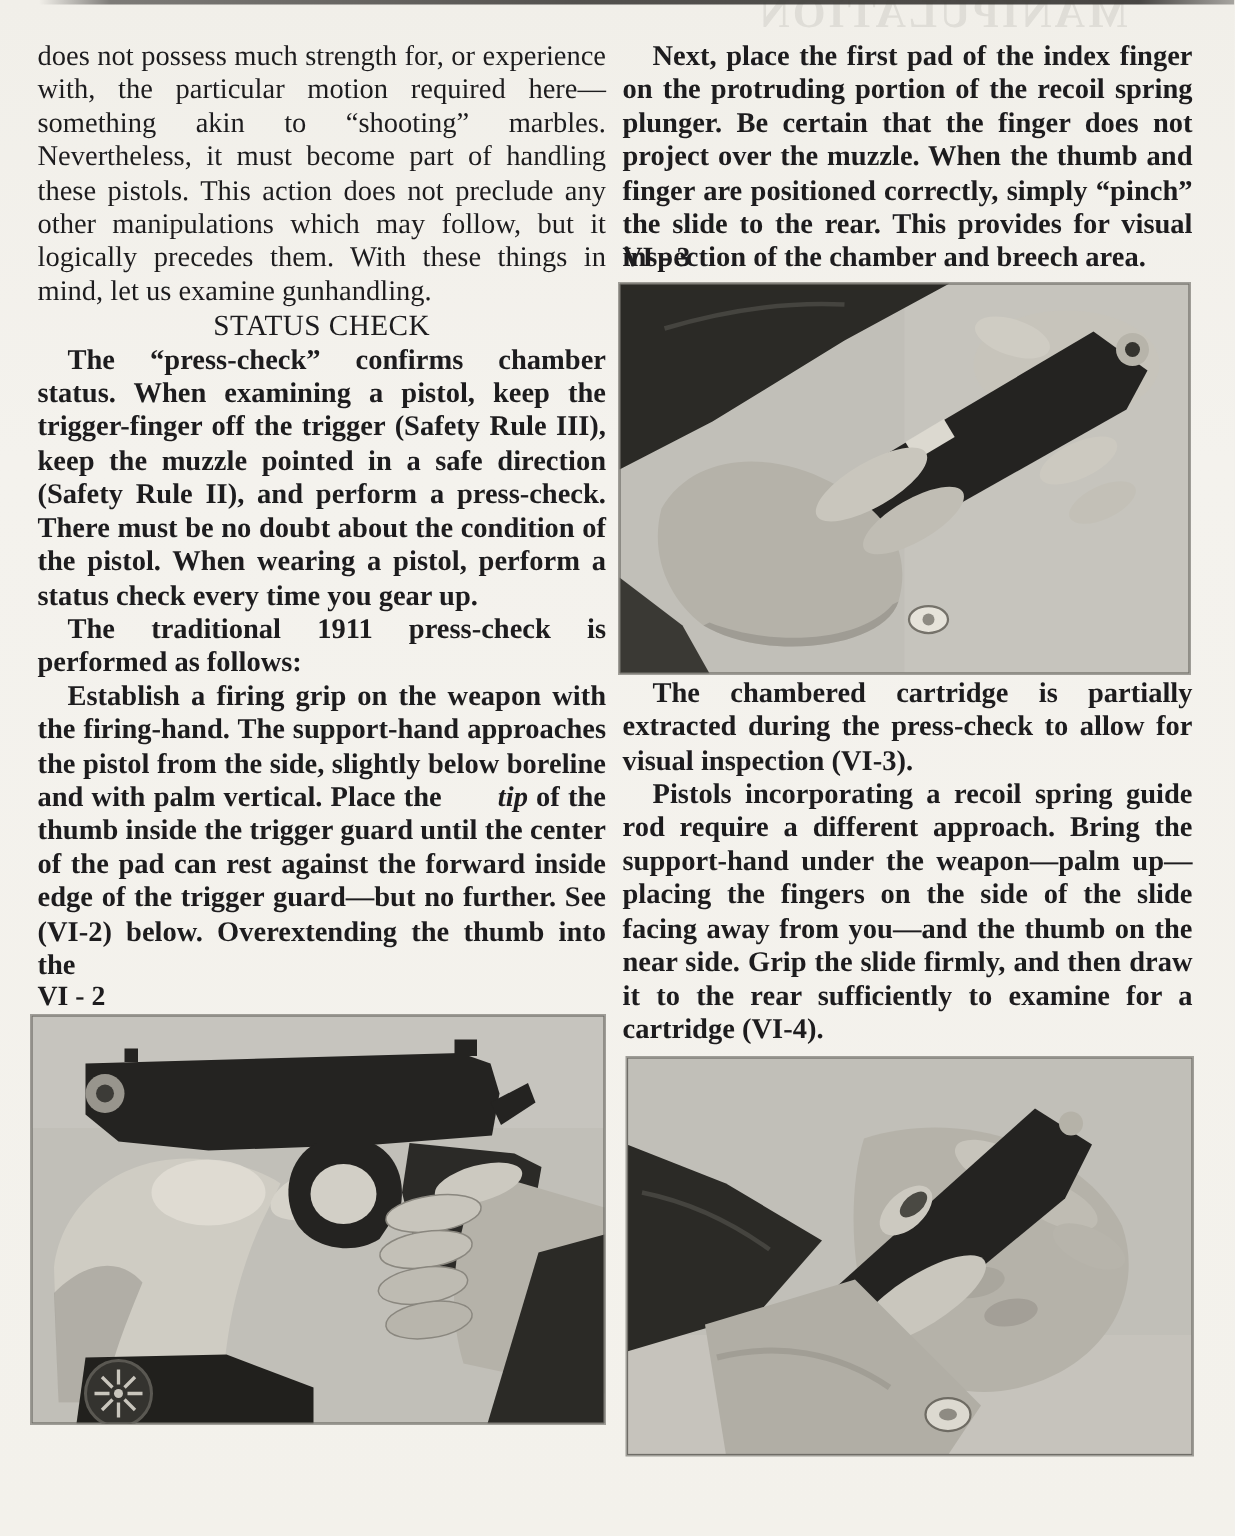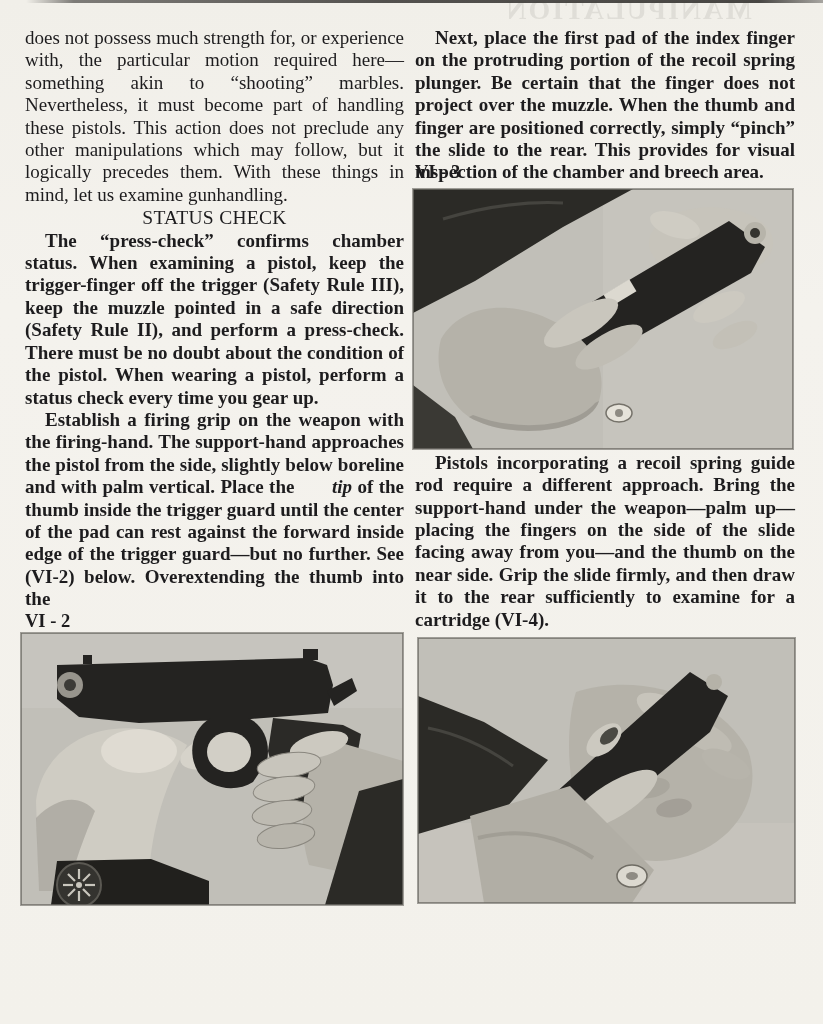--- a/index.html
+++ b/index.html
@@ -36,20 +36,21 @@
 <body>
 
 <div class="page">
   <div class="top-edge"></div>
   <div class="bleed-title">MANIPULATION</div>
 
   <div class="col col-left">
     <p>does not possess much strength for, or experience with, the particular motion required here—something akin to “shooting” marbles. Nevertheless, it must become part of handling these pistols. This action does not preclude any other manipulations which may follow, but it logically precedes them. With these things in mind, let us examine gunhandling.</p>
     <p class="heading">STATUS CHECK</p>
     <p class="indent">The “press-check” confirms chamber status. When examining a pistol, keep the trigger-finger off the trigger (Safety Rule III), keep the muzzle pointed in a safe direction (Safety Rule II), and perform a press-check. There must be no doubt about the condition of the pistol. When wearing a pistol, perform a status check every time you gear up.</p>
+    <p class="indent">The traditional 1911 press-check is performed as follows:</p>
     <p class="indent"><span>Establish a firing grip on the weapon with the firing-hand. The support-hand approaches the pistol from the side, slightly below boreline and with palm vertical. Place the </span><em>tip</em><span> of the thumb inside the trigger guard until the center of the pad can rest against the forward inside edge of the trigger guard—but no further. See (VI-2) below. Overextending the thumb into the</span></p>
 
     <p class="caption">VI - 2</p>
 
     <figure class="fig2">
       <svg width="382" height="272" viewBox="0 0 382 272">
         <rect x="0" y="0" width="382" height="272" fill="#c1bfb8"></rect>
         <rect x="0" y="0" width="382" height="75" fill="#cbc9c2" opacity="0.55"></rect>
 
         <path d="M18,258 L15,168 C20,126 56,99 93,96 C119,93 150,101 166,112 L152,141 C139,171 129,206 127,258 Z" fill="#cfccc3"></path>
@@ -124,20 +125,21 @@
 
         <ellipse cx="306" cy="118" rx="28" ry="12" transform="rotate(-25 306 118)" fill="#ccc9c0"></ellipse>
         <ellipse cx="322" cy="146" rx="24" ry="11" transform="rotate(-25 322 146)" fill="#c3c0b7"></ellipse>
 
         <ellipse cx="206" cy="224" rx="13" ry="9" fill="#e6e3da" stroke="#75726a" stroke-width="1.5"></ellipse>
         <circle cx="206" cy="224" r="4" fill="#8e8b83"></circle>
         <rect x="0" y="0" width="380" height="260" fill="none" stroke="#6f6d67" stroke-width="1.5"></rect>
       </svg>
     </figure>
 
+    <p class="indent">The chambered cartridge is partially extracted during the press-check to allow for visual inspection (VI-3).</p>
     <p class="indent">Pistols incorporating a recoil spring guide rod require a different approach. Bring the support-hand under the weapon—palm up—placing the fingers on the side of the slide facing away from you—and the thumb on the near side. Grip the slide firmly, and then draw it to the rear sufficiently to examine for a cartridge (VI-4).</p>
 
     <figure class="fig4">
       <svg width="377" height="265" viewBox="0 0 377 265">
         <rect x="0" y="0" width="377" height="265" fill="#c1bfb8"></rect>
         <rect x="0" y="185" width="377" height="80" fill="#cdcac4" opacity="0.4"></rect>
 
         <path d="M0,58 L66,84 L130,122 L88,170 L0,196 Z" fill="#2b2a26"></path>
         <path d="M10,90 C40,96 70,110 95,128" stroke="#45443f" stroke-width="3" fill="none"></path>
 

